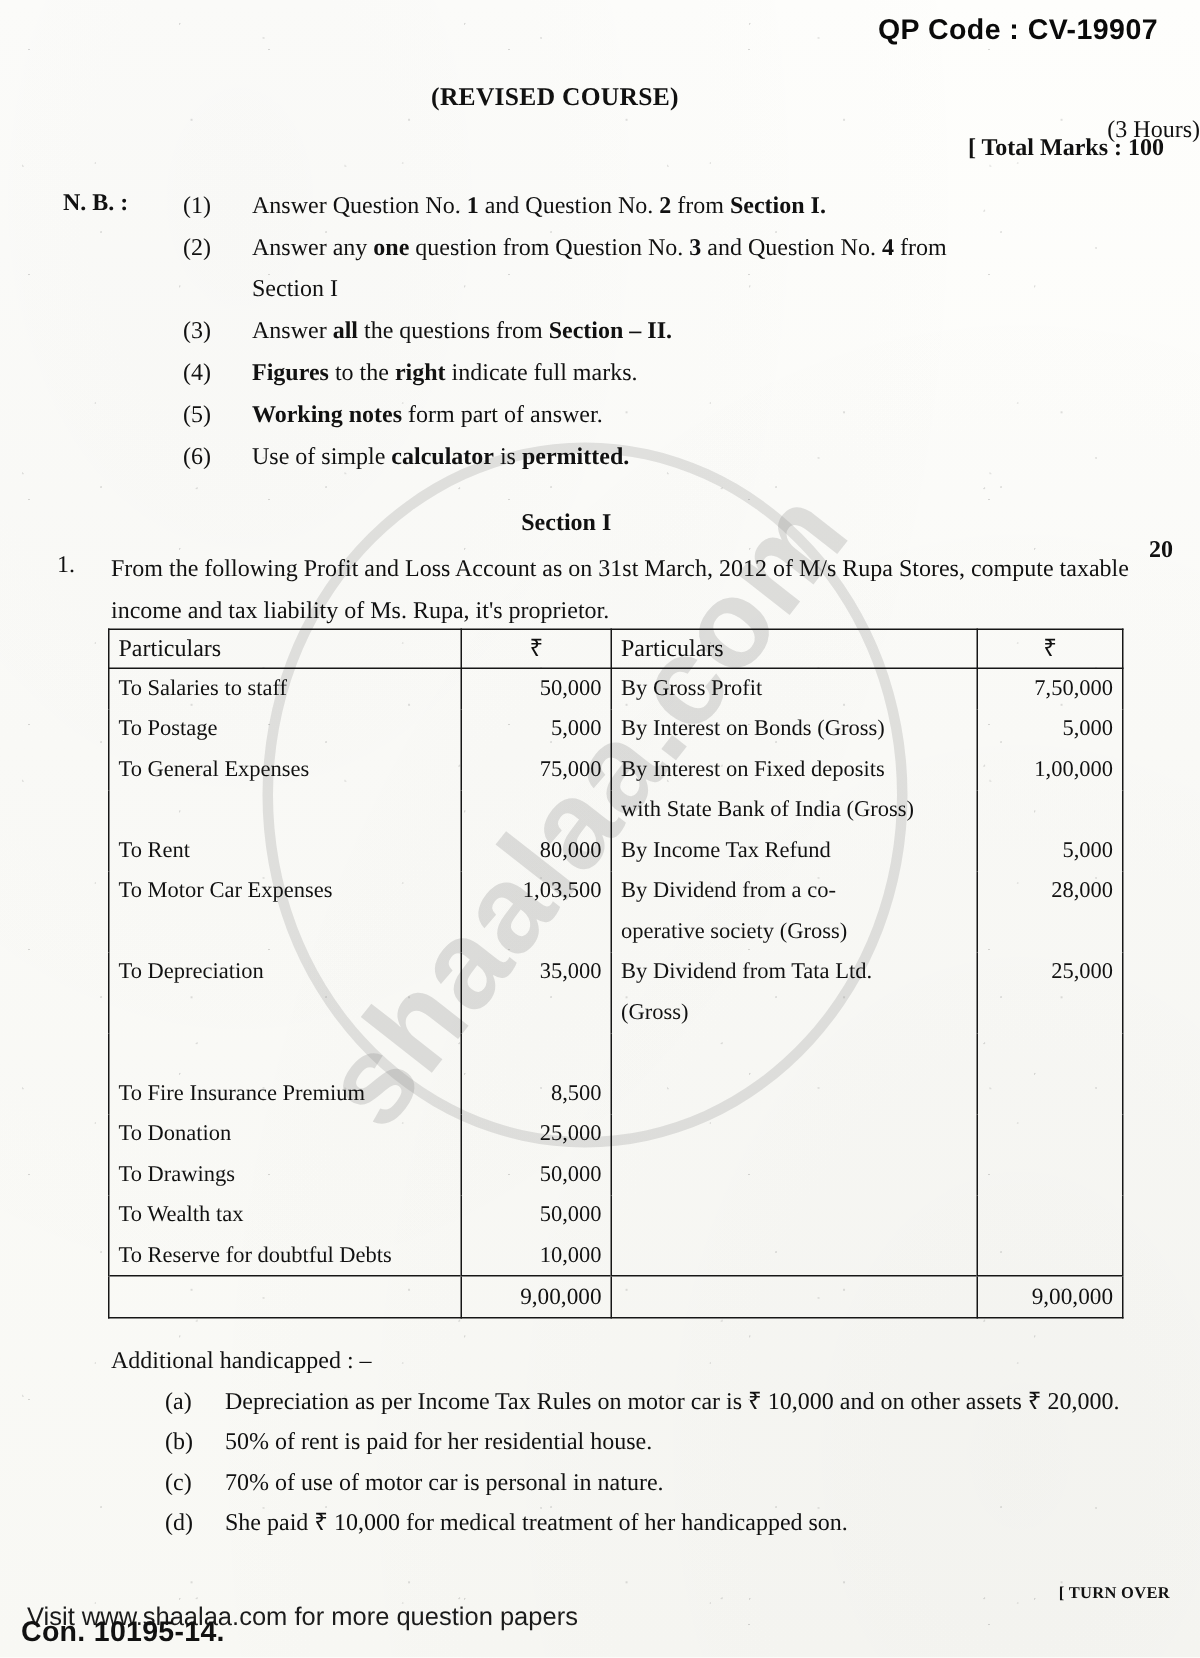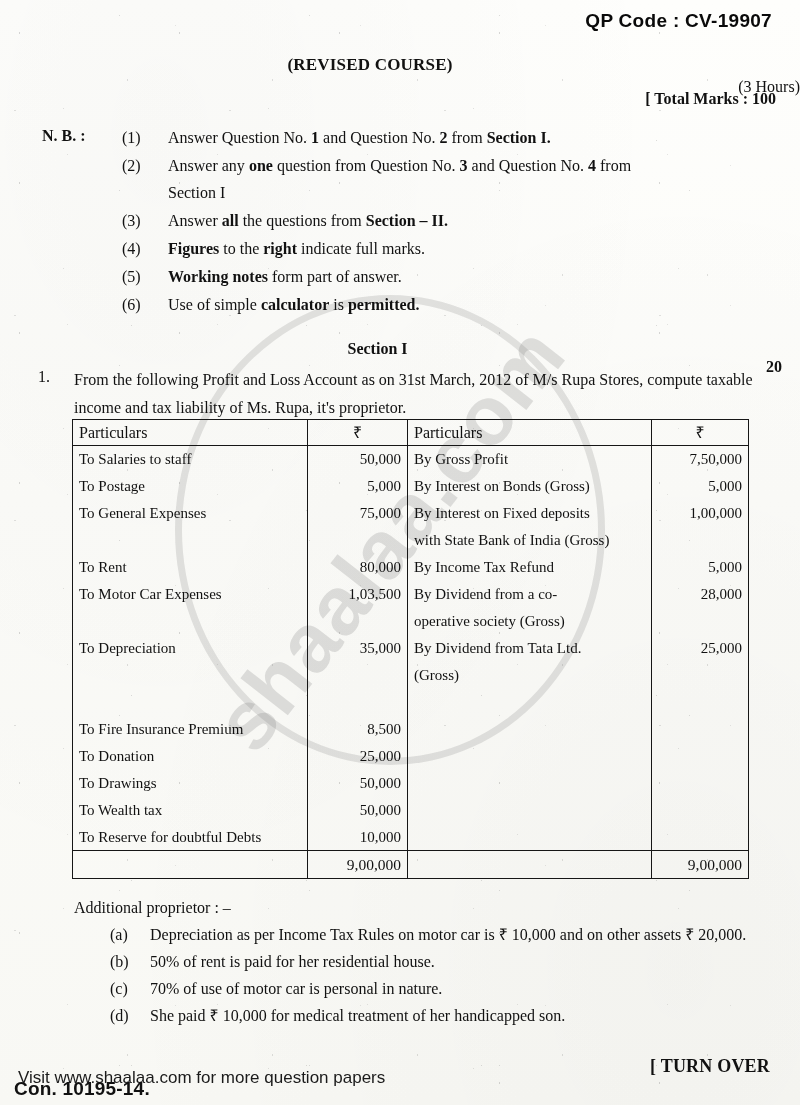--- a/index.html
+++ b/index.html
@@ -183,22 +183,22 @@
   }
   .addl-item {
     display: flex; align-items: flex-start;
     font-size: 16px; line-height: 27px;
   }
   .addl-num { width: 40px; flex: none; }
   .addl-txt { flex: 1; }
 
   
   .turn-over {
-    position: absolute; right: 30px; top: 1056px;
-    font-size: 18px; font-weight: 700;
+    position: absolute; right: 20px; top: 1056px;
+    font-size: 11px; font-weight: 700;
     letter-spacing: .2px;
     margin-left: 40px;
   }
   .con-no {
     position: absolute; left: 14px; top: 1078px;
     font-family: "Liberation Sans", sans-serif;
     font-size: 19px; font-weight: 700;
     letter-spacing: .2px;
     z-index: 5;
   }
@@ -381,21 +381,21 @@
         <tr class="totrow">
           <td></td>
           <td class="amt">9,00,000</td>
           <td></td>
           <td class="amt">9,00,000</td>
         </tr>
       </tbody>
     </table>
   </div>
 
-  <div class="addl-title">Additional proprietor : –</div>
+  <div class="addl-title">Additional handicapped : –</div>
   <div class="addl-list">
     <div class="addl-item">
       <span class="addl-num">(a)</span>
       <span class="addl-txt">Depreciation as per Income Tax Rules on motor car is ₹ 10,000 and on other assets ₹ 20,000.</span>
     </div>
     <div class="addl-item">
       <span class="addl-num">(b)</span>
       <span class="addl-txt">50% of rent is paid for her residential house.</span>
     </div>
     <div class="addl-item">

